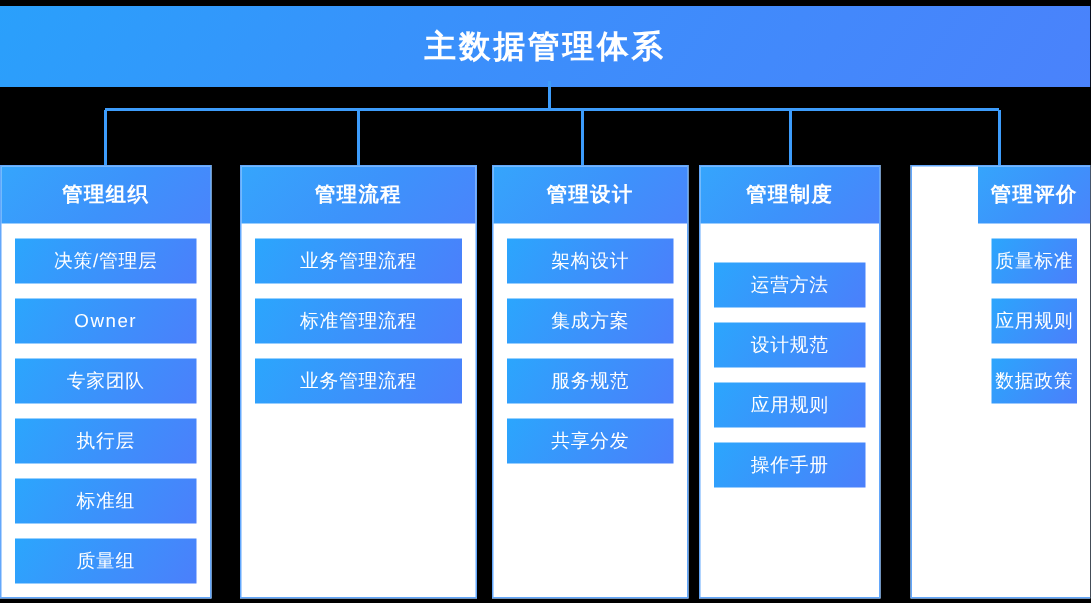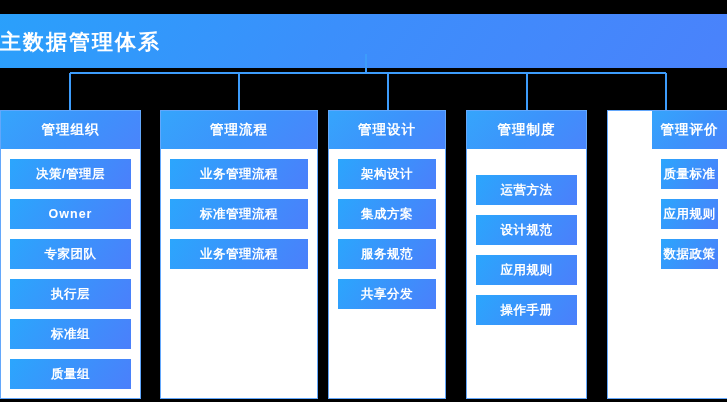--- a/index.html
+++ b/index.html
@@ -15,26 +15,27 @@
     width: 727px;
     height: 402px;
     background: #000000;
     overflow: hidden;
   }
 
   
   #title-bar {
     position: absolute;
     left: 0;
-    top: 14px;
+    top: 4px;
     width: 727px;
     height: 54px;
     background: linear-gradient(125deg, #2aa0fb 0%, #3b8ffb 45%, #4a82fb 100%);
     display: flex;
     align-items: center;
+    justify-content: center;
   }
   #title-text {
     color: #ffffff;
     font-size: 21px;
     font-weight: bold;
     letter-spacing: 2px;
     line-height: 1;
   }
 
   
@@ -79,21 +80,21 @@
     display: flex;
     flex-direction: column;
     gap: 10px;
   }
   .item-box {
     width: 100%;
     height: 30px;
     background: linear-gradient(125deg, #2ba6fd 0%, #3b92fb 50%, #4b7ffb 100%);
     color: #ffffff;
     font-size: 12.5px;
-    font-weight: bold;
+    font-weight: normal;
     letter-spacing: 0.5px;
     display: flex;
     align-items: center;
     justify-content: center;
     box-sizing: border-box;
     white-space: nowrap;
   }
   .item-box.latin {
     letter-spacing: 1px;
   }
@@ -136,21 +137,21 @@
 
   <div class="column" style="left:160px; width:158px; height:289px;">
     <div class="col-header">管理流程</div>
     <div class="col-items">
       <div class="item-box">业务管理流程</div>
       <div class="item-box">标准管理流程</div>
       <div class="item-box">业务管理流程</div>
     </div>
   </div>
 
-  <div class="column" style="left:328px; width:118px; height:289px;">
+  <div class="column" style="left:328px; width:131px; height:289px;">
     <div class="col-header">管理设计</div>
     <div class="col-items">
       <div class="item-box">架构设计</div>
       <div class="item-box">集成方案</div>
       <div class="item-box">服务规范</div>
       <div class="item-box">共享分发</div>
     </div>
   </div>
 
   <div class="column" style="left:466px; width:121px; height:289px;gap:16px;">

